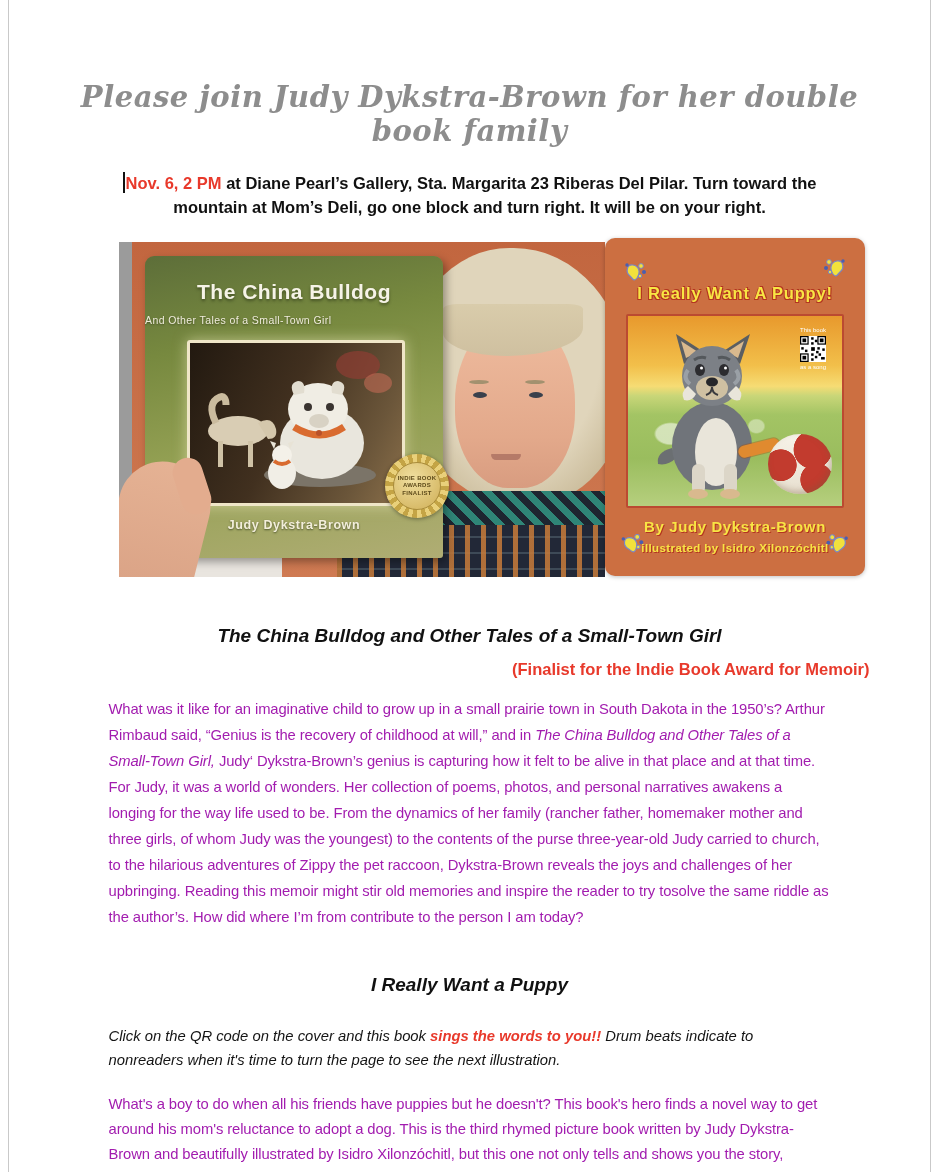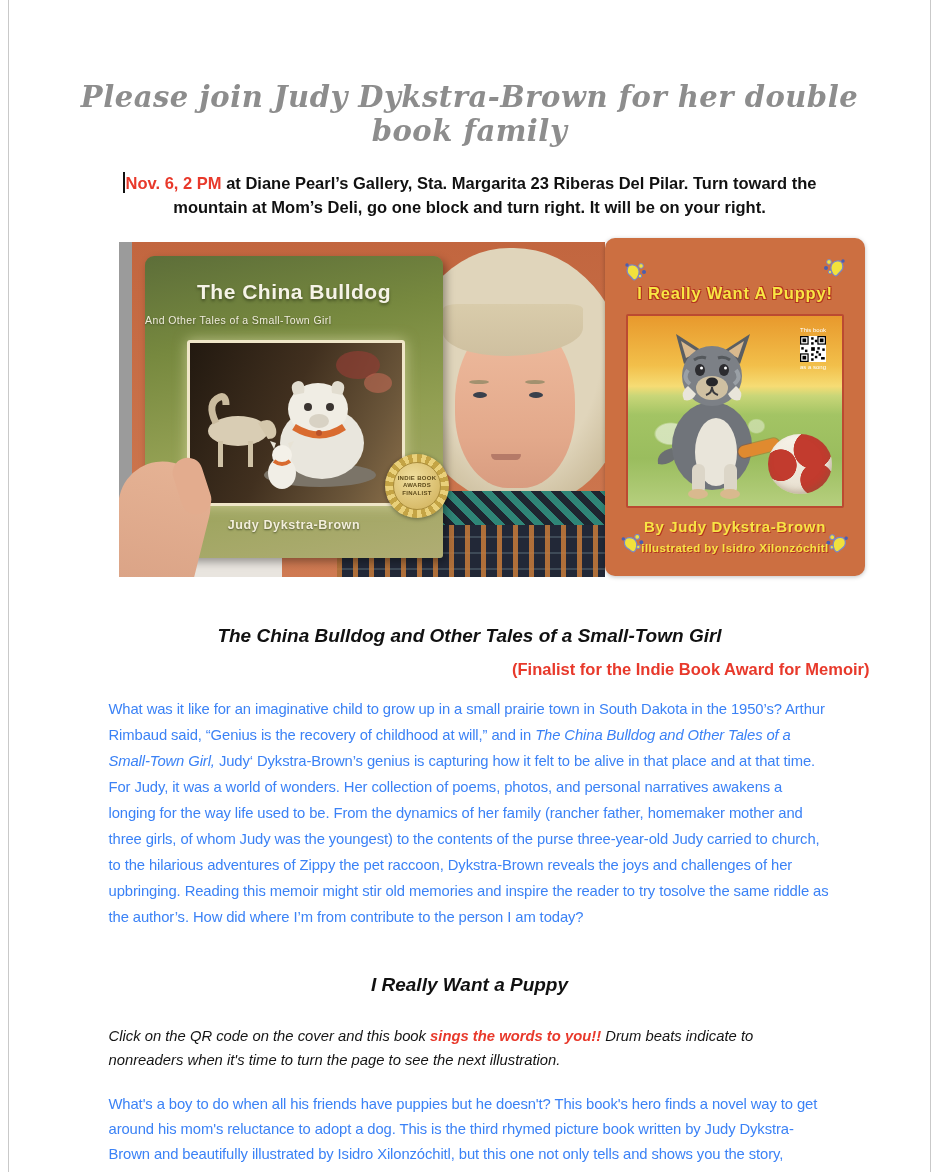--- a/index.html
+++ b/index.html
@@ -198,21 +198,21 @@
   .section-heading{
     margin:48px auto 0;width:800px;text-align:center;
     font-weight:bold;font-style:italic;font-size:19px;color:#111;
   }
   .section-subheading{
     margin:13px auto 0;width:800px;text-align:right;
     font-weight:bold;font-size:16.5px;color:#e8392b;
   }
   .body-para{
     margin:17px auto 0;width:722px;
-    font-size:14.8px;line-height:26px;letter-spacing:-.1px;color:#3b82f6;
+    font-size:14.8px;line-height:26px;letter-spacing:-.1px;color:#a21caf;
   }
   .heading-puppy{margin:44px auto 0;}
   .note-para{
     margin:28px auto 0;width:722px;
     font-style:italic;font-size:14.8px;line-height:24px;color:#141414;
   }
   .note-para .red{font-weight:bold;}
   .body-para.last{margin-top:20px;line-height:25px;}
   i{font-style:italic;}
 </style>

